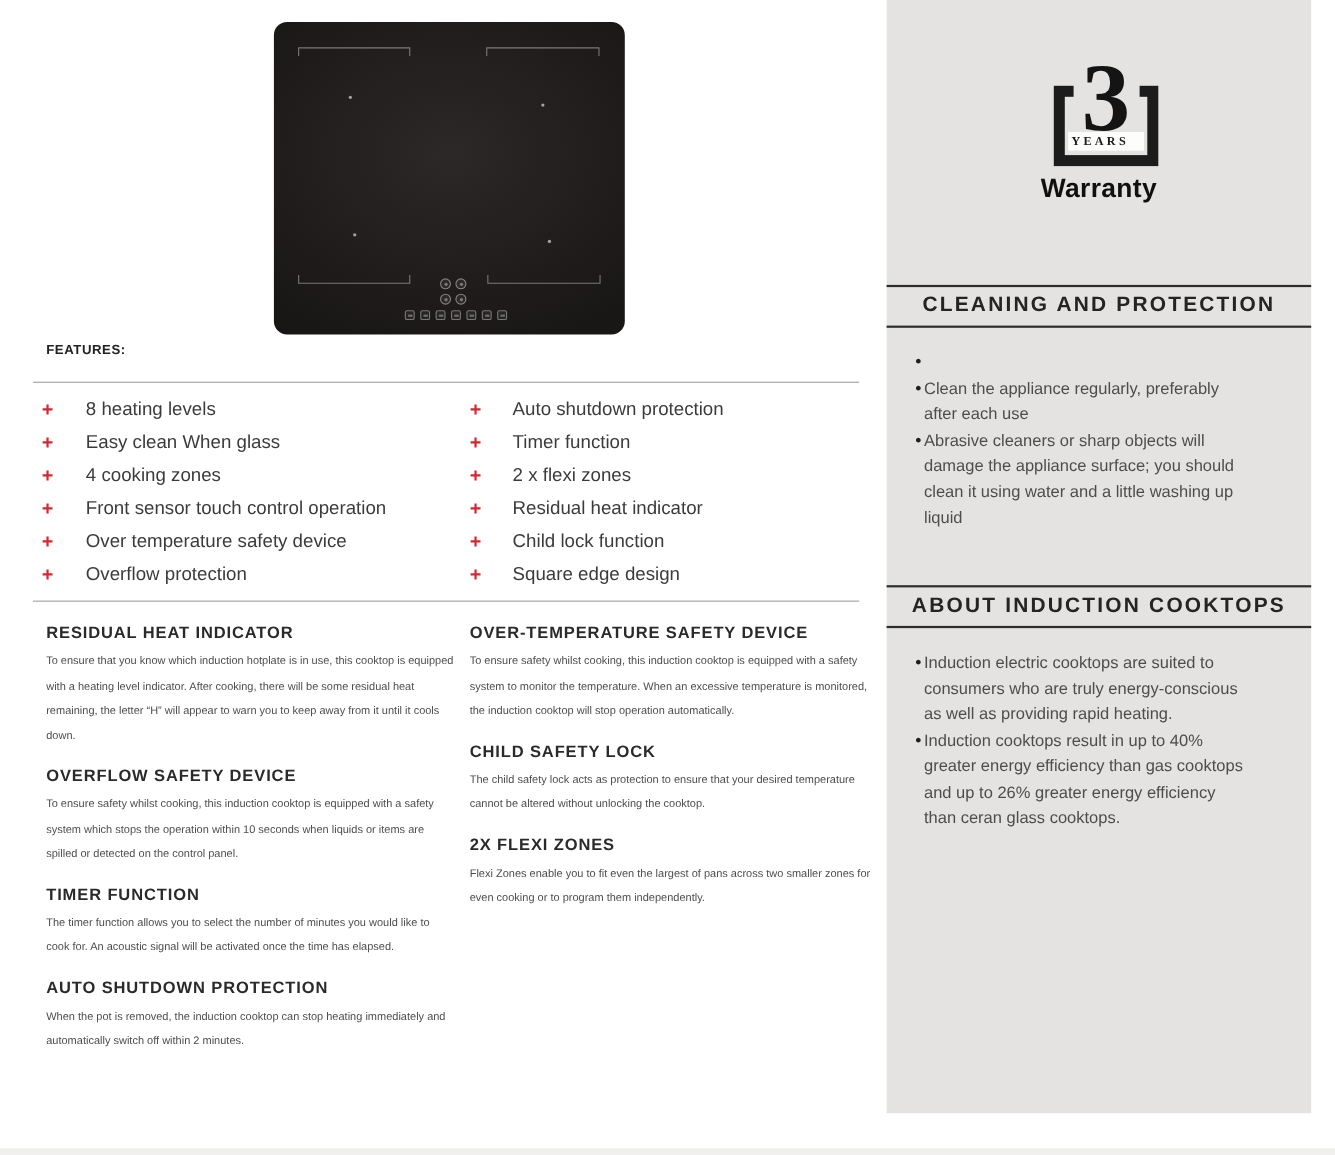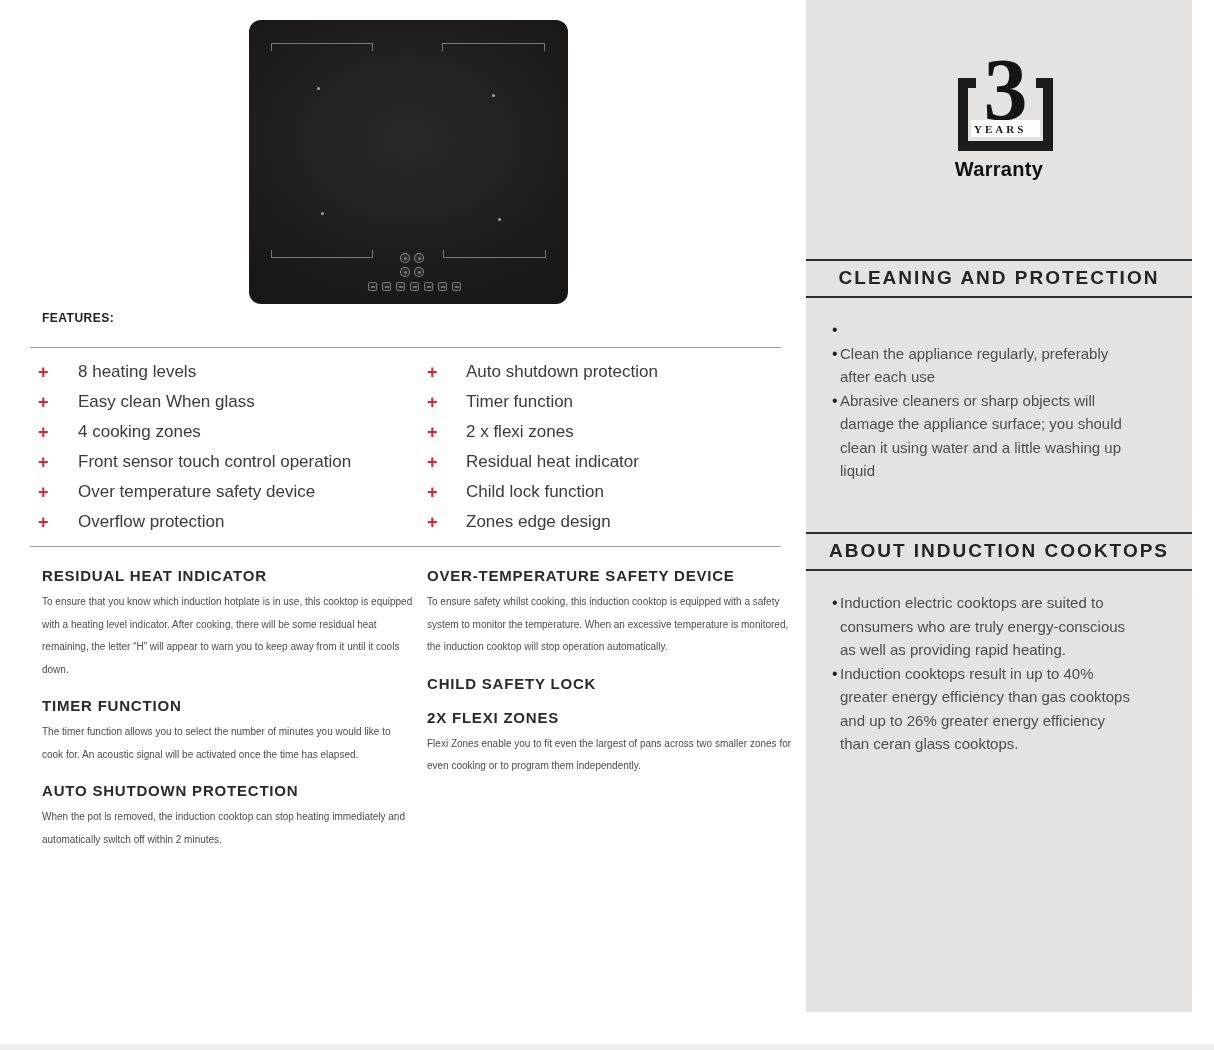--- a/index.html
+++ b/index.html
@@ -117,21 +117,21 @@
   }
   .badge-years {
     position: absolute; left: 165px; top: 120px; width: 69px;
     background: #fdfdfc; text-align: center;
     font-family: Liberation Serif, serif;
     font-size: 11px; font-weight: bold; letter-spacing: 3px; color: #1a1a1a;
     padding: 3px 16px 2px 3px;
   }
   .badge-label {
     position: absolute; left: 0; top: 158px; width: 100%;
-    text-align: center; font-size: 20px; font-weight: bold; color: #101010;
+    text-align: center; font-size: 24px; font-weight: bold; color: #101010;
     letter-spacing: 0.3px;
   }
   .side-header {
     position: absolute; left: 0; width: 100%;
     border-top: 2px solid #2d2d2d; border-bottom: 2px solid #2d2d2d;
     text-align: center;
     font-size: 19px; font-weight: bold; letter-spacing: 2px; color: #242424;
     padding: 6px 0 7px 0;
   }
   .side-header.h1 { top: 259px; }
@@ -227,48 +227,53 @@
   <div class="feat-item">
       <span class="feat-plus">+</span>
       <span class="feat-label">Residual heat indicator</span>
     </div>
   <div class="feat-item">
       <span class="feat-plus">+</span>
       <span class="feat-label">Child lock function</span>
     </div>
   <div class="feat-item">
       <span class="feat-plus">+</span>
-      <span class="feat-label">Zones edge design</span>
+      <span class="feat-label">Square edge design</span>
     </div>
 </div>
 
 <div class="rule rule-2"></div>
 
 <div class="desc-col left">
   <div class="section">
     <h3>RESIDUAL HEAT INDICATOR</h3>
     <p>To ensure that you know which induction hotplate is in use, this cooktop is equipped with a heating level indicator. After cooking, there will be some residual heat remaining, the letter “H” will appear to warn you to keep away from it until it cools down.</p>
   </div>
   <div class="section">
+    <h3>OVERFLOW SAFETY DEVICE</h3>
+    <p>To ensure safety whilst cooking, this induction cooktop is equipped with a safety system which stops the operation within 10 seconds when liquids or items are spilled or detected on the control panel.</p>
+  </div>
+  <div class="section">
     <h3>TIMER FUNCTION</h3>
     <p>The timer function allows you to select the number of minutes you would like to cook for. An acoustic signal will be activated once the time has elapsed.</p>
   </div>
   <div class="section">
     <h3>AUTO SHUTDOWN PROTECTION</h3>
     <p>When the pot is removed, the induction cooktop can stop heating immediately and automatically switch off within 2 minutes.</p>
   </div>
 </div>
 
 <div class="desc-col right">
   <div class="section">
     <h3>OVER-TEMPERATURE SAFETY DEVICE</h3>
     <p>To ensure safety whilst cooking, this induction cooktop is equipped with a safety system to monitor the temperature. When an excessive temperature is monitored, the induction cooktop will stop operation automatically.</p>
   </div>
   <div class="section">
     <h3>CHILD SAFETY LOCK</h3>
+    <p>The child safety lock acts as protection to ensure that your desired temperature cannot be altered without unlocking the cooktop.</p>
   </div>
   <div class="section">
     <h3>2X FLEXI ZONES</h3>
     <p>Flexi Zones enable you to fit even the largest of pans across two smaller zones for even cooking or to program them independently.</p>
   </div>
 </div>
 
 <div class="sidebar">
 
   <div>

